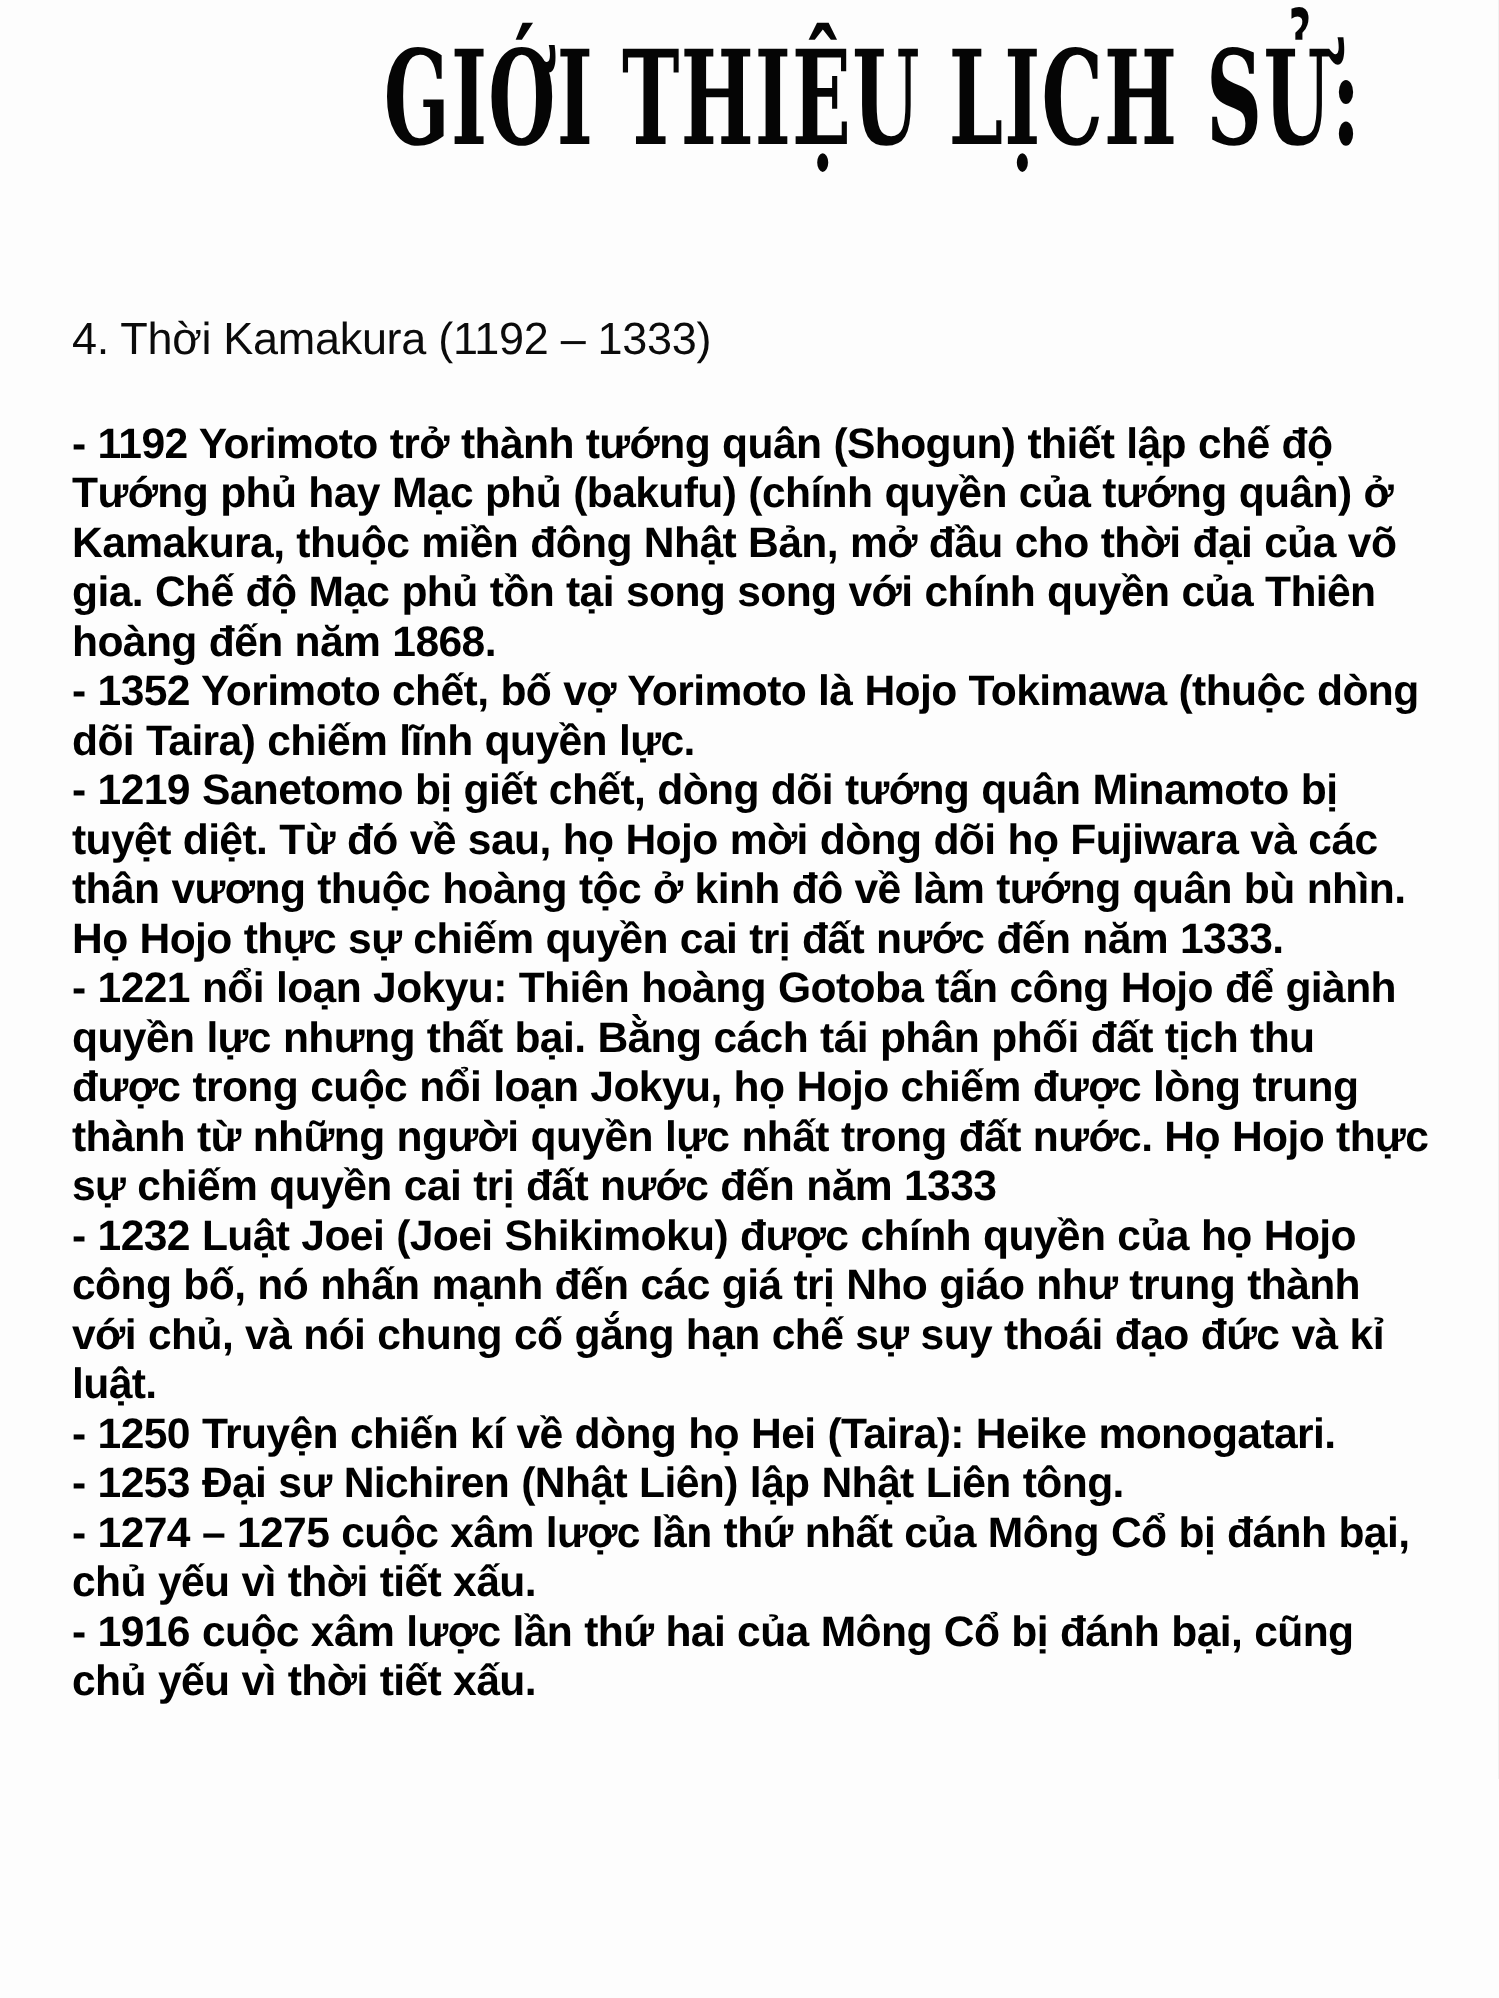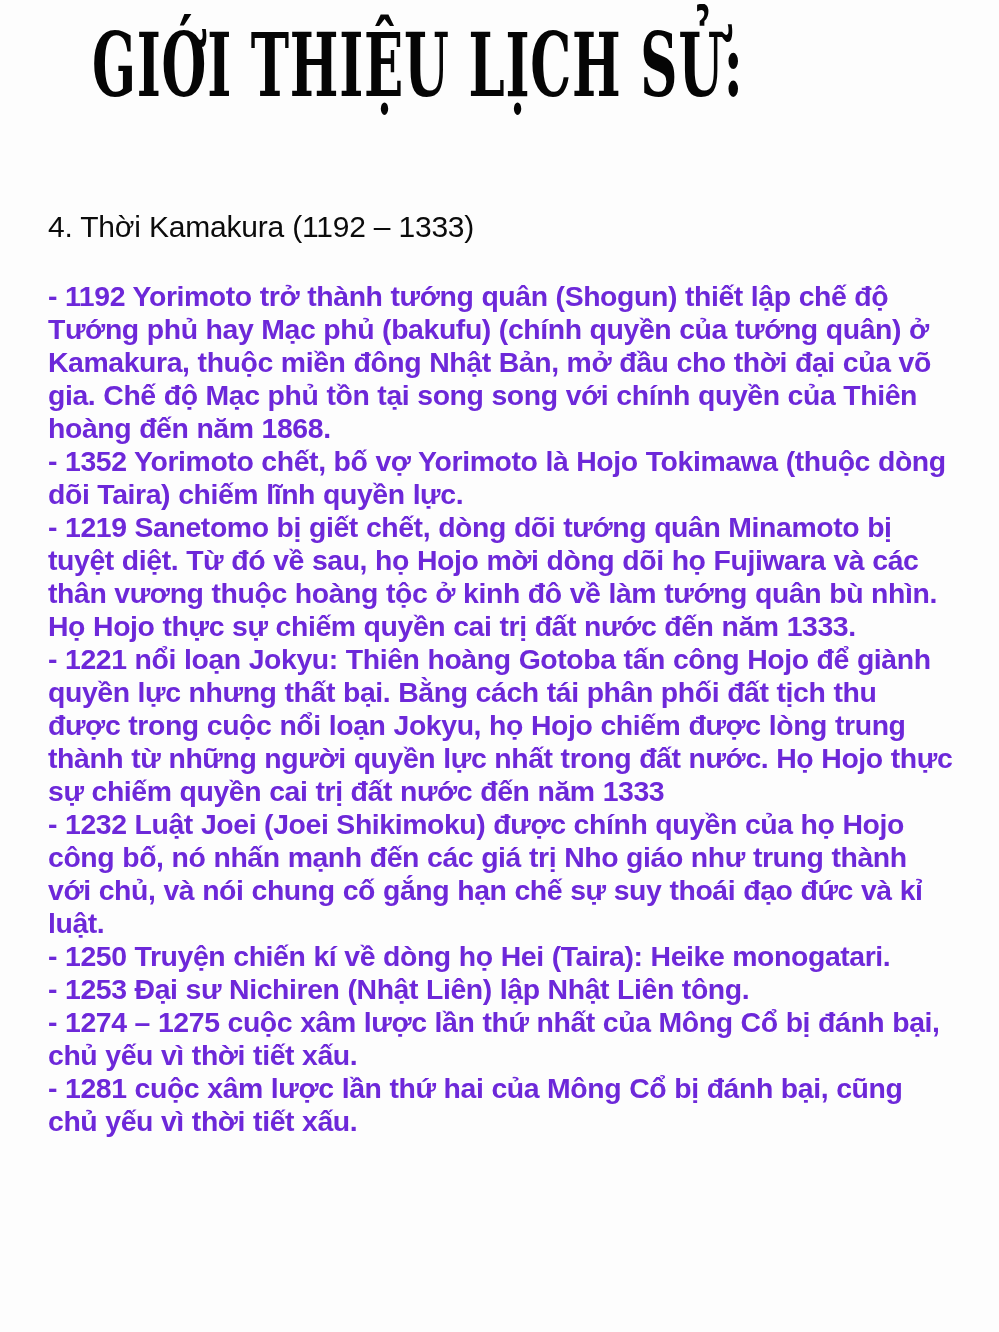--- a/index.html
+++ b/index.html
@@ -11,21 +11,21 @@
     position: relative;
     width: 999px;
     height: 1332px;
     margin: 0 auto;
     background: #fdfdfd;
     color: #0b0b0b;
     font-family: "Liberation Sans", "DejaVu Sans", sans-serif;
     overflow: hidden;
   }
   .title-wrap {
-    text-align: left;
+    text-align: right;
     padding-top: 14px;
     height: 150px;
   }
   .doc-title {
     display: inline-block;
     margin: 0;
     font-family: "DejaVu Serif", "Liberation Serif", serif;
     font-weight: 700;
     font-size: 66px;
     letter-spacing: 1px;
@@ -44,21 +44,21 @@
     margin: 36px 46px 0 48px;
   }
   .event {
     margin: 0;
     font-size: 28.4px;
     font-weight: 700;
     line-height: 33px;
     letter-spacing: -0.4px;
     word-spacing: 0.5px;
     text-align: left;
-    color: #6d28d9;
+    color: #000000;
   }
 </style>
 </head>
 <body>
 
 <div class="page">
 
   <div class="title-wrap">
     <h1 class="doc-title">GIỚI THIỆU LỊCH SỬ:</h1>
   </div>
@@ -67,16 +67,16 @@
 
   <div class="body-text">
     <p class="event">- 1192 Yorimoto trở thành tướng quân (Shogun) thiết lập chế độ Tướng phủ hay Mạc phủ (bakufu) (chính quyền của tướng quân) ở Kamakura, thuộc miền đông Nhật Bản, mở đầu cho thời đại của võ gia. Chế độ Mạc phủ tồn tại song song với chính quyền của Thiên hoàng đến năm 1868.</p>
     <p class="event">- 1352 Yorimoto chết, bố vợ Yorimoto là Hojo Tokimawa (thuộc dòng dõi Taira) chiếm lĩnh quyền lực.</p>
     <p class="event">- 1219 Sanetomo bị giết chết, dòng dõi tướng quân Minamoto bị tuyệt diệt. Từ đó về sau, họ Hojo mời dòng dõi họ Fujiwara và các thân vương thuộc hoàng tộc ở kinh đô về làm tướng quân bù nhìn. Họ Hojo thực sự chiếm quyền cai trị đất nước đến năm 1333.</p>
     <p class="event">- 1221 nổi loạn Jokyu: Thiên hoàng Gotoba tấn công Hojo để giành quyền lực nhưng thất bại. Bằng cách tái phân phối đất tịch thu được trong cuộc nổi loạn Jokyu, họ Hojo chiếm được lòng trung thành từ những người quyền lực nhất trong đất nước. Họ Hojo thực sự chiếm quyền cai trị đất nước đến năm 1333</p>
     <p class="event">- 1232 Luật Joei (Joei Shikimoku) được chính quyền của họ Hojo công bố, nó nhấn mạnh đến các giá trị Nho giáo như trung thành với chủ, và nói chung cố gắng hạn chế sự suy thoái đạo đức và kỉ luật.</p>
     <p class="event">- 1250 Truyện chiến kí về dòng họ Hei (Taira): Heike monogatari.</p>
     <p class="event">- 1253 Đại sư Nichiren (Nhật Liên) lập Nhật Liên tông.</p>
     <p class="event">- 1274 – 1275 cuộc xâm lược lần thứ nhất của Mông Cổ bị đánh bại, chủ yếu vì thời tiết xấu.</p>
-    <p class="event">- 1281 cuộc xâm lược lần thứ hai của Mông Cổ bị đánh bại, cũng chủ yếu vì thời tiết xấu.</p>
+    <p class="event">- 1916 cuộc xâm lược lần thứ hai của Mông Cổ bị đánh bại, cũng chủ yếu vì thời tiết xấu.</p>
   </div>
 
 </div>
 
 </body></html>

